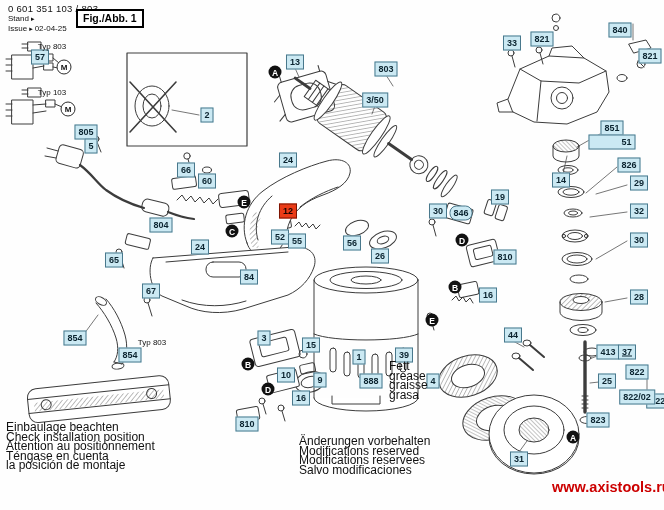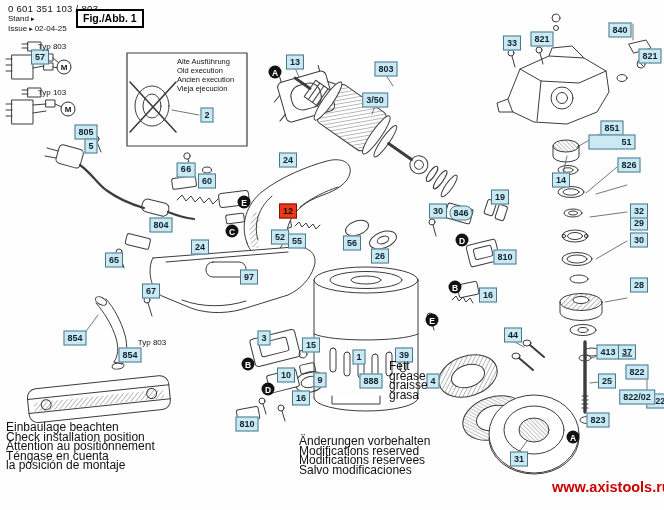--- a/index.html
+++ b/index.html
@@ -336,26 +336,20 @@
     <div>
       <span>Stand</span><span class="rev-icon">▸</span>
     </div>
     <div>
       <span>Issue</span><span class="rev-icon">▸</span><span>02-04-25</span>
     </div>
   </div>
 
   <div class="fig-box">Fig./Abb. 1</div>
 
-  <div class="oldexec-text">
-    <div>Alte Ausführung</div>
-    <div>Old execution</div>
-    <div>Ancien execution</div>
-    <div>Vieja ejecución</div>
-  </div>
 
   <div class="note" style="left:299px;top:437px">
     <div>Änderungen vorbehalten</div>
     <div>Modifications reserved</div>
     <div>Modifications reservees</div>
     <div>Salvo modificaciones</div>
   </div>
 
   <div class="note" style="left:6px;top:423px">
     <div>Einbaulage beachten</div>
@@ -373,47 +367,47 @@
   </div>
 
   <div class="website">www.axistools.ru</div>
 
   <div>
       <div class="callout" style="left: 40px; top: 57px;">57</div>
       <div class="callout" style="left: 207px; top: 115px;">2</div>
       <div class="callout" style="left: 86px; top: 132px;">805</div>
       <div class="callout" style="left: 91px; top: 146px;">5</div>
       <div class="callout" style="left: 114px; top: 260px;">65</div>
-      <div class="callout" style="left: 186px; top: 170px; font-family: Liberation Mono, monospace;">66</div>
+      <div class="callout" style="left: 186px; top: 170px;">66</div>
       <div class="callout" style="left: 207px; top: 181px;">60</div>
       <div class="callout" style="left: 161px; top: 225px;">804</div>
       <div class="callout" style="left: 200px; top: 247px;">24</div>
-      <div class="callout" style="left: 249px; top: 277px;">97</div>
+      <div class="callout" style="left: 249px; top: 277px;">84</div>
       <div class="callout" style="left: 280px; top: 237px;">52</div>
       <div class="callout highlight" style="left: 288px; top: 211px;">12</div>
       <div class="callout" style="left: 297px; top: 241px;">55</div>
       <div class="callout" style="left: 288px; top: 160px;">24</div>
       <div class="callout" style="left: 295px; top: 62px;">13</div>
       <div class="callout" style="left: 386px; top: 69px;">803</div>
       <div class="callout" style="left: 375px; top: 100px;">3/50</div>
       <div class="callout" style="left: 512px; top: 43px;">33</div>
       <div class="callout" style="left: 542px; top: 39px;">821</div>
       <div class="callout" style="left: 620px; top: 30px;">840</div>
       <div class="callout" style="left: 650px; top: 56px;">821</div>
       <div class="callout" style="left: 612px; top: 128px;">851</div>
       <div class="callout" style="left: 612px; top: 142px; padding-left: 32px;">51</div>
       <div class="callout" style="left: 629px; top: 165px;">826</div>
       <div class="callout" style="left: 561px; top: 180px;">14</div>
       <div class="callout" style="left: 500px; top: 197px;">19</div>
       <div class="callout" style="left: 461px; top: 213px; border-radius: 7px;">846</div>
       <div class="callout" style="left: 438px; top: 211px;">30</div>
-      <div class="callout" style="left: 639px; top: 183px; margin-top: 40px;">29</div>
+      <div class="callout" style="left: 639px; top: 183px;">29</div>
       <div class="callout" style="left: 639px; top: 211px;">32</div>
       <div class="callout" style="left: 639px; top: 240px;">30</div>
-      <div class="callout" style="left: 639px; top: 285px;">28</div>
+      <div class="callout" style="left: 639px; top: 297px;">28</div>
       <div class="callout" style="left: 505px; top: 257px;">810</div>
       <div class="callout" style="left: 488px; top: 295px;">16</div>
       <div class="callout" style="left: 513px; top: 335px;">44</div>
       <div class="callout" style="left: 608px; top: 352px;">413</div>
       <div class="callout" style="left: 627px; top: 352px; text-decoration: underline;">37</div>
       <div class="callout" style="left: 607px; top: 381px;">25</div>
       <div class="callout" style="left: 637px; top: 372px;">822</div>
       <div class="callout" style="left: 664px; top: 385px; margin-top: 16px;">822/01</div>
       <div class="callout" style="left: 637px; top: 397px;">822/02</div>
       <div class="callout" style="left: 598px; top: 420px;">823</div>

